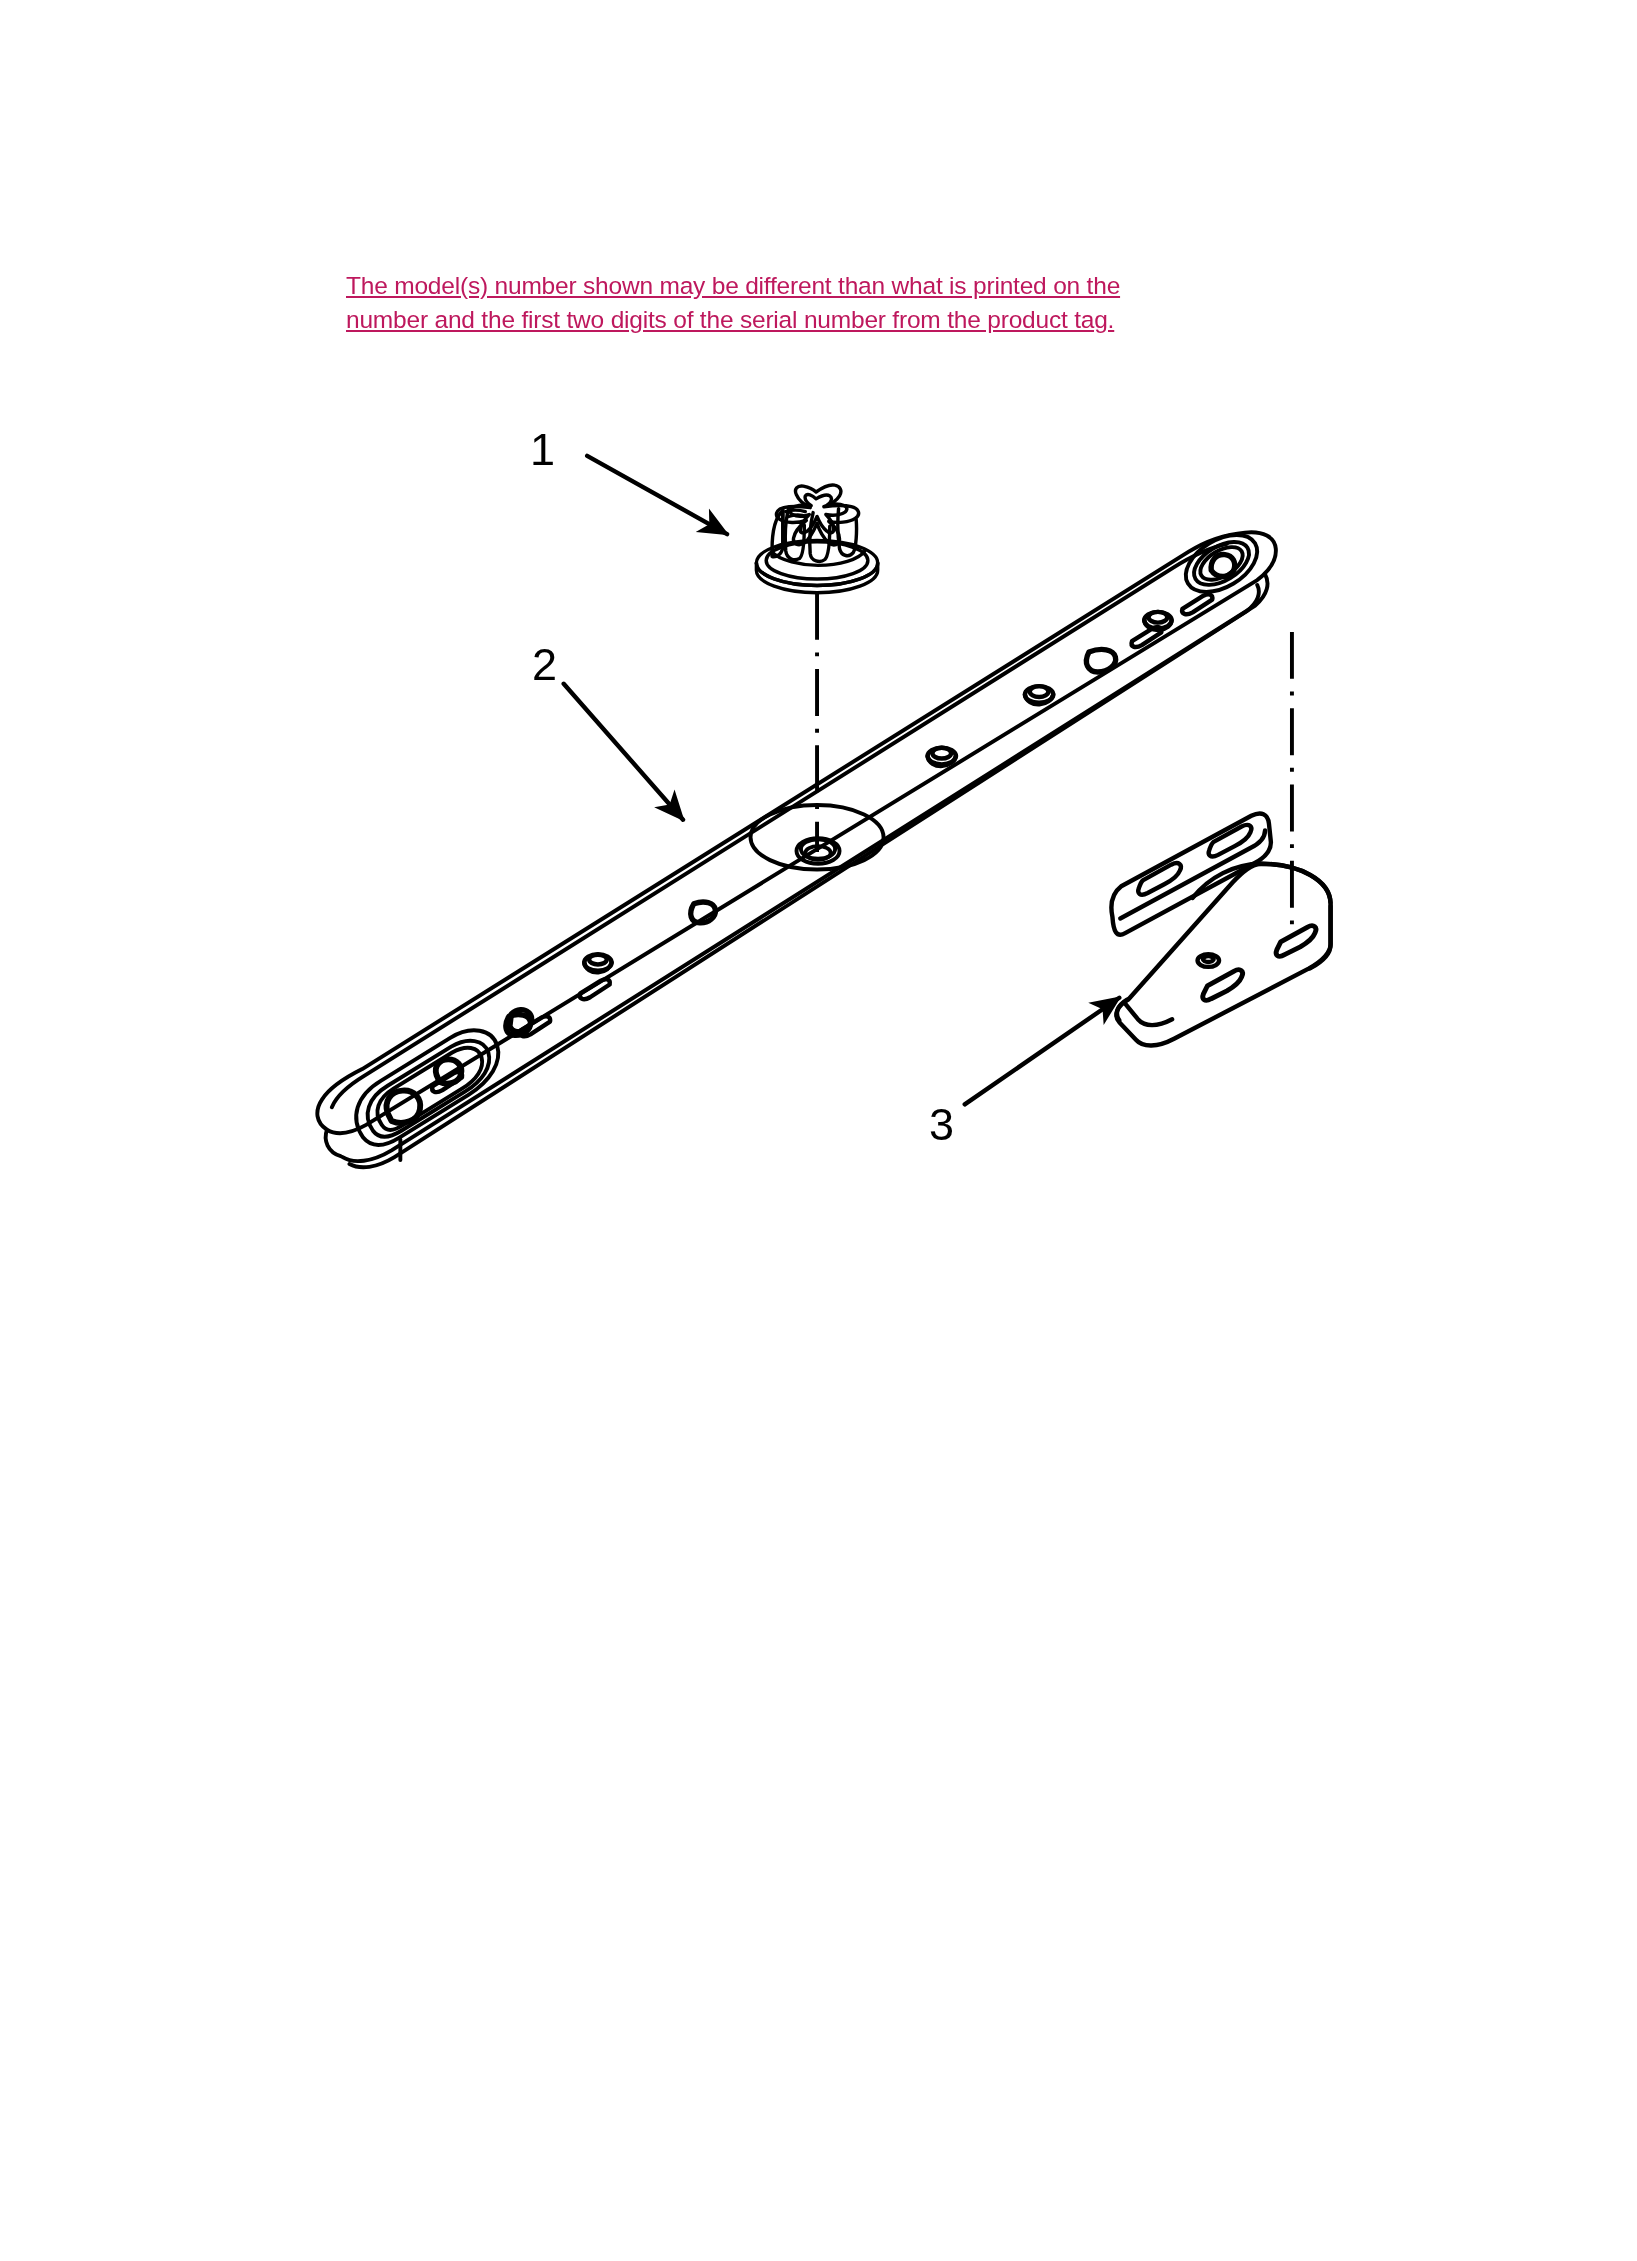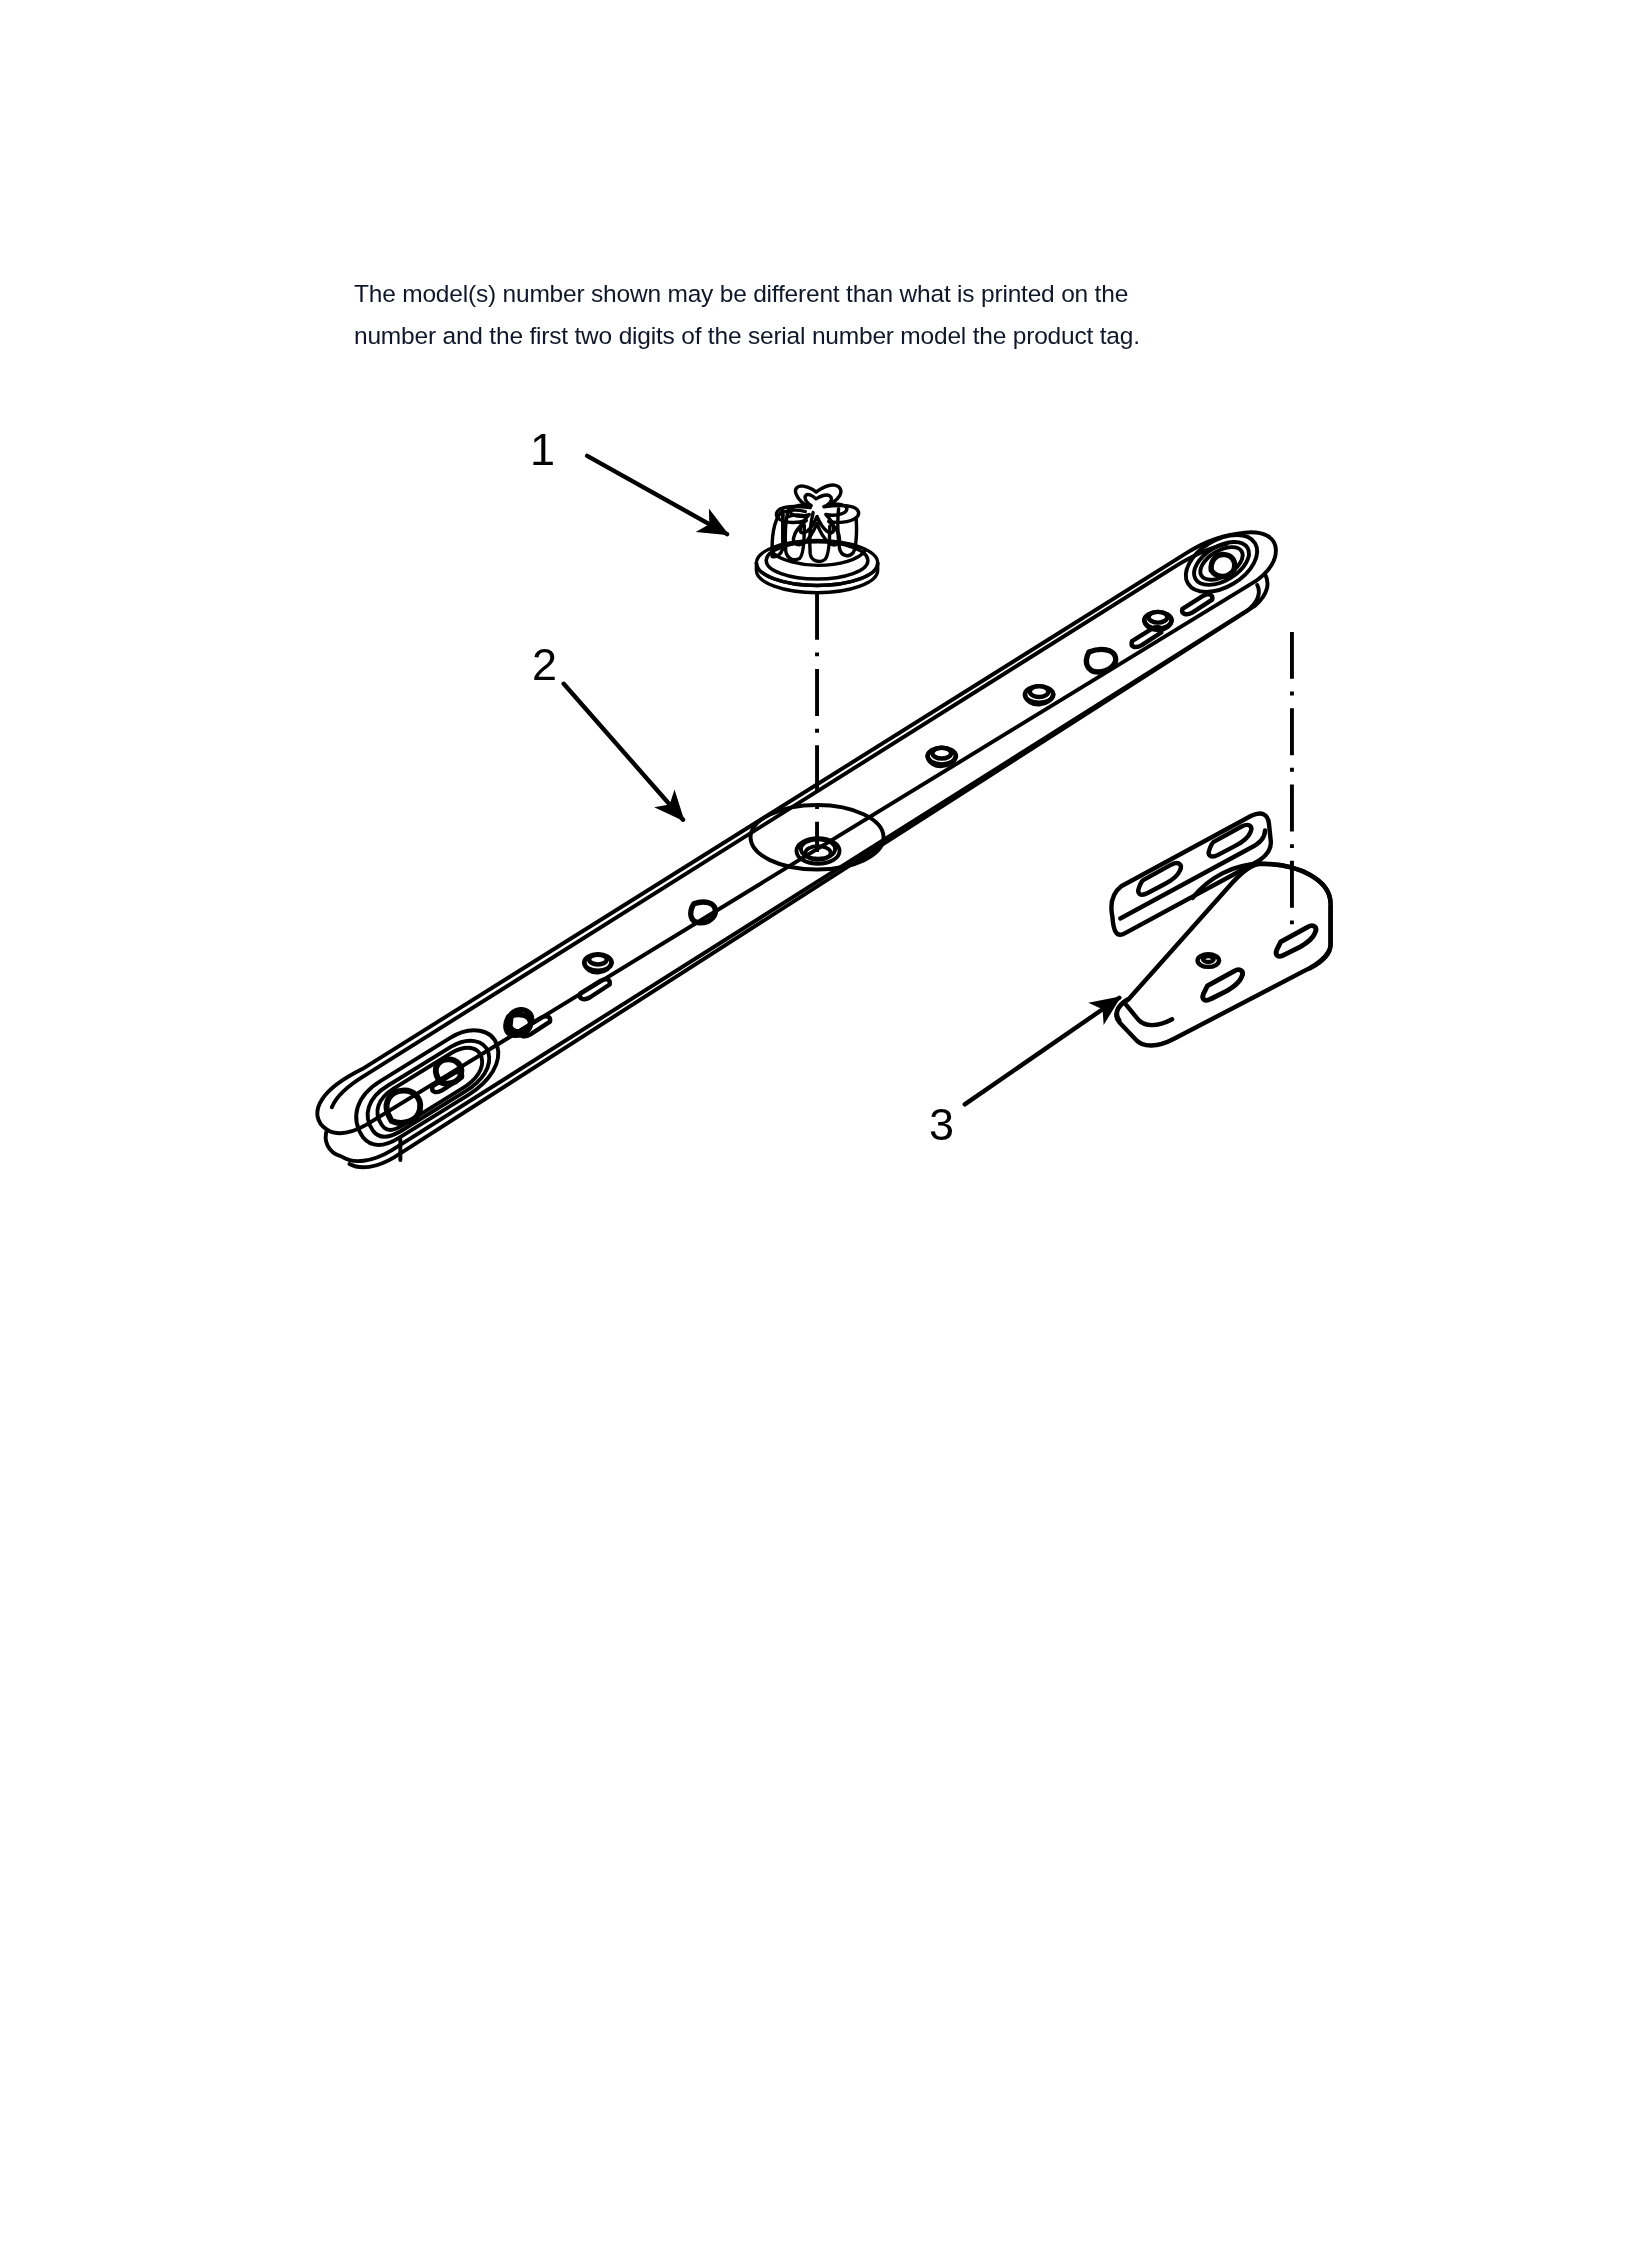--- a/index.html
+++ b/index.html
@@ -19,27 +19,28 @@
     inset: 0;
     background: #ffffff;
   }
   #note-block {
     position: absolute;
     left: 342px;
     top: 267px;
     width: 973px;
   }
   #note-block p {
-    margin: 12px;
+    margin: 4px;
     font-family: "Liberation Sans", sans-serif;
     font-size: 24.5px;
     line-height: 30px;
-    color: #0f172a;
+    color: #be185d;
     letter-spacing: -0.2px;
     white-space: nowrap;
+    text-decoration: underline;
   }
   #art {
     position: absolute;
     left: 0;
     top: 0;
     width: 1638px;
     height: 2261px;
   }
   .callout-num {
     position: absolute;
@@ -53,21 +54,21 @@
   #callout-2 { left: 532px; top: 642px; }
   #callout-3 { left: 929px; top: 1102px; }
 </style>
 </head>
 <body>
 
 <div id="page">
 
   <div id="note-block">
     <p>The model(s) number shown may be different than what is printed on the</p>
-    <p>number and the first two digits of the serial number model the product tag.</p>
+    <p>number and the first two digits of the serial number from the product tag.</p>
   </div>
 
   <span class="callout-num" id="callout-1">1</span>
   <span class="callout-num" id="callout-2">2</span>
   <span class="callout-num" id="callout-3">3</span>
 
   <svg id="art" viewBox="0 0 3348 4623" xmlns="http://www.w3.org/2000/svg">
     <defs>
       <marker id="arrowhead" viewBox="0 0 10 10" refX="9.2" refY="5" markerWidth="7" markerHeight="7" orient="auto-start-reverse">
         <path d="M 0 0.6 L 10 5 L 0 9.4 L 2.6 5 Z" fill="#000"></path>

